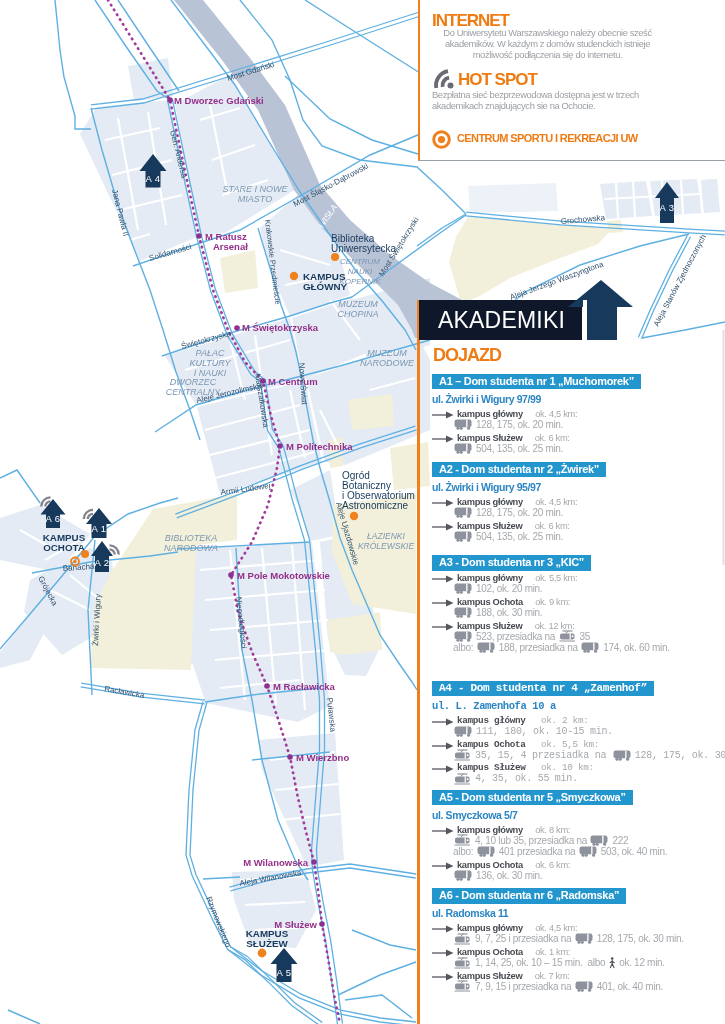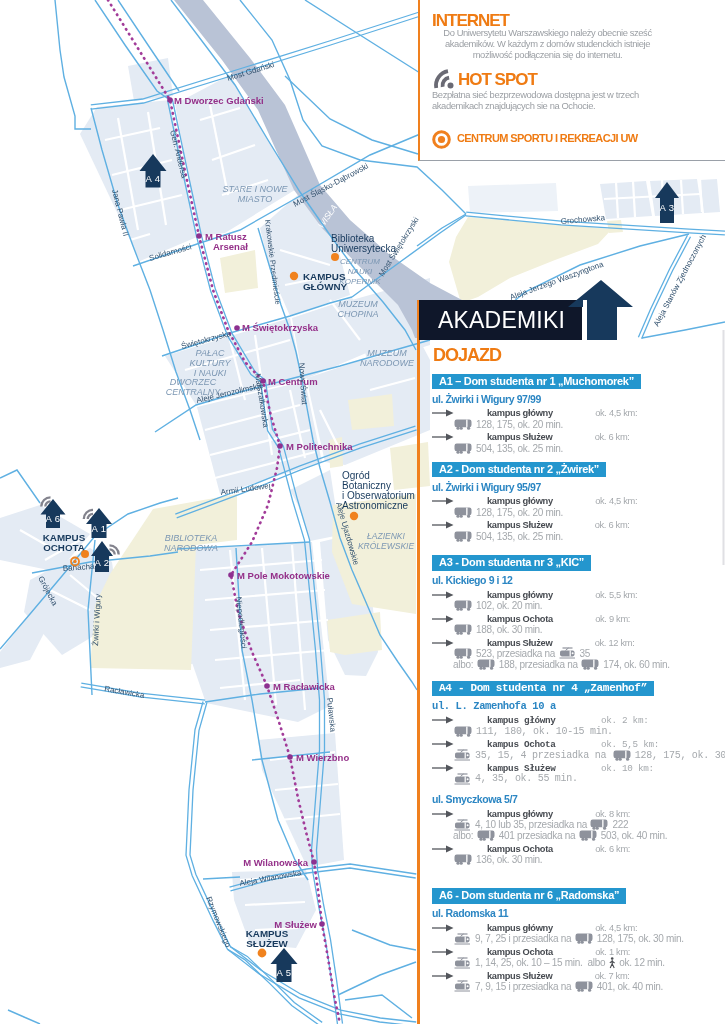--- a/index.html
+++ b/index.html
@@ -12,21 +12,21 @@
 .h1{color:#ef7b13;font-weight:bold;font-size:17px;letter-spacing:-1px;}
 .ptxt{color:#9b9fa4;font-size:9.4px;letter-spacing:-0.4px;line-height:11px;}
 .h2{color:#ef7b13;font-weight:bold;font-size:11px;letter-spacing:-0.6px;}
 
 #akbox{position:absolute;left:419px;top:300px;width:163px;height:40px;background:#0f172a;color:#fff;font-size:23px;letter-spacing:0.2px;line-height:40px;padding-left:19px;box-sizing:border-box;}
 #dojazd{position:absolute;left:433px;top:345px;color:#ef7b13;font-weight:bold;font-size:18px;letter-spacing:-1px;}
 #borderline{position:absolute;left:417px;top:300px;width:2.5px;height:724px;background:#f0801e;}
 .sec{position:absolute;left:432px;width:290px;}
 .bar{display:inline-block;background:#2496ce;color:#fff;font-size:11px;letter-spacing:-0.3px;font-weight:bold;padding:0 7px;height:15.5px;line-height:15px;white-space:nowrap;text-align:center;}
 .ul{color:#2b86c3;font-weight:bold;font-size:10.5px;letter-spacing:-0.4px;margin-top:3.5px;height:13.5px;line-height:13.5px;}
-.krow{display:flex;align-items:center;font-size:9.3px;letter-spacing:-0.3px;color:#474b51;font-weight:bold;height:10.9px;margin-top:2px;white-space:nowrap;gap:30px;}
+.krow{display:flex;align-items:flex-end;font-size:9.3px;letter-spacing:-0.3px;color:#474b51;font-weight:bold;height:10.9px;margin-top:2px;white-space:nowrap;}
 .krow:first-of-type{margin-top:2.5px;}
 .drow{display:flex;align-items:center;font-size:10px;letter-spacing:-0.3px;color:#a5a9ad;height:10.9px;margin-left:21px;white-space:nowrap;}
 .gy{color:#a5a9ad;font-weight:normal;margin-left:10px;}
 .arr{margin-right:3px;flex:none;}
 .ic{margin:0 4px 0 1px;flex:none;}
 </style>
 </head>
 <body>
 <div id="page">
 
@@ -567,21 +567,20 @@
             <rect x="0.5" y="0.6" width="17" height="7.6" rx="2.2" fill="#8e929c"></rect>
             <rect x="12.2" y="0.6" width="1.3" height="7.6" fill="#fff"></rect>
             <circle cx="4" cy="9.2" r="1.6" fill="#8e929c"></circle>
             <circle cx="7.2" cy="9.2" r="1.6" fill="#8e929c"></circle>
             <circle cx="14.6" cy="9.2" r="1.6" fill="#8e929c"></circle>
           </svg>504, 135, ok. 25 min.</div>
 </div>
 
 <div class="sec" style="top:555px;">
 <div style="line-height:0;font-size:0;"><span class="bar">A3 - Dom studenta nr 3 „KIC”</span></div>
-<div class="ul">ul. Kickiego 9 i 12</div>
 <div class="krow"><svg class="arr" width="22" height="8" viewBox="0 0 22 8">
             <line x1="0" y1="4" x2="15" y2="4" stroke="#53565c" stroke-width="1.3"></line>
             <polygon points="14,0.6 21.5,4 14,7.4" fill="#53565c"></polygon>
           </svg>kampus główny&nbsp;<span class="gy">ok. 5,5 km:</span></div>
 <div class="drow"><svg class="ic" width="18" height="11" viewBox="0 0 18 11">
             <rect x="0.5" y="0.6" width="17" height="7.6" rx="2.2" fill="#8e929c"></rect>
             <rect x="12.2" y="0.6" width="1.3" height="7.6" fill="#fff"></rect>
             <circle cx="4" cy="9.2" r="1.6" fill="#8e929c"></circle>
             <circle cx="7.2" cy="9.2" r="1.6" fill="#8e929c"></circle>
             <circle cx="14.6" cy="9.2" r="1.6" fill="#8e929c"></circle>
@@ -670,20 +669,21 @@
             <line x1="3.5" y1="1" x2="13.5" y2="1" stroke="#8e929c" stroke-width="1.2"></line>
             <line x1="9.5" y1="1" x2="6.5" y2="3.4" stroke="#8e929c" stroke-width="1"></line>
             <rect x="1" y="3.4" width="14.5" height="6" rx="1.8" fill="#8e929c"></rect>
             <rect x="10.6" y="3.4" width="1.2" height="6" fill="#fff"></rect>
             <circle cx="13.6" cy="6.2" r="1" fill="#fff"></circle>
             <line x1="0.5" y1="11" x2="16" y2="11" stroke="#8e929c" stroke-width="1"></line>
           </svg>4, 35, ok. 55 min.</div>
 </div>
 
 <div class="sec" style="top:789.5px;">
+<div style="line-height:0;font-size:0;"><span class="bar">A5 - Dom studenta nr 5 „Smyczkowa”</span></div>
 <div class="ul">ul. Smyczkowa 5/7</div>
 <div class="krow"><svg class="arr" width="22" height="8" viewBox="0 0 22 8">
             <line x1="0" y1="4" x2="15" y2="4" stroke="#53565c" stroke-width="1.3"></line>
             <polygon points="14,0.6 21.5,4 14,7.4" fill="#53565c"></polygon>
           </svg>kampus główny&nbsp;<span class="gy">ok. 8 km:</span></div>
 <div class="drow"><svg class="ic" width="17" height="12" viewBox="0 0 17 12">
             <line x1="3.5" y1="1" x2="13.5" y2="1" stroke="#8e929c" stroke-width="1.2"></line>
             <line x1="9.5" y1="1" x2="6.5" y2="3.4" stroke="#8e929c" stroke-width="1"></line>
             <rect x="1" y="3.4" width="14.5" height="6" rx="1.8" fill="#8e929c"></rect>
             <rect x="10.6" y="3.4" width="1.2" height="6" fill="#fff"></rect>

